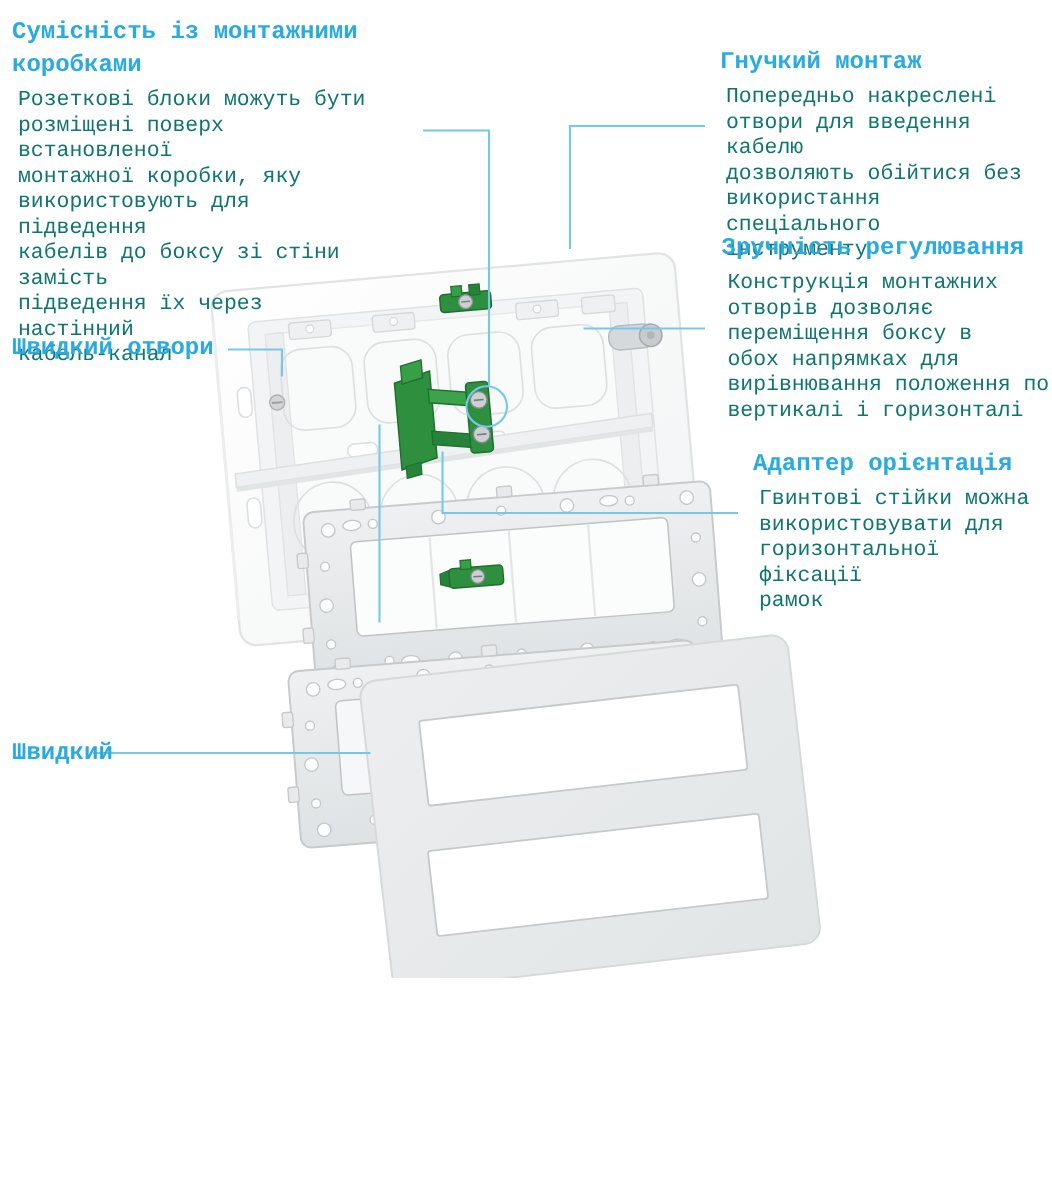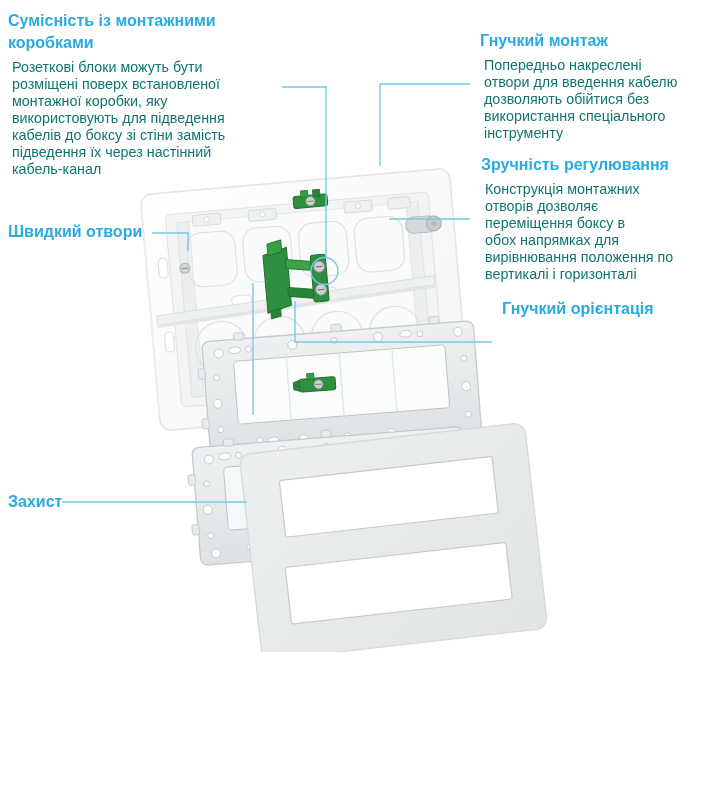--- a/index.html
+++ b/index.html
@@ -1,20 +1,20 @@
 <!DOCTYPE html>
 <html><head>
 <meta charset="utf-8">
 <style>
   html,body{margin:0;padding:0;background:#ffffff;}
   .page{
     position:relative;
     width:701px;height:652px;
     background:#ffffff;
-    font-family:Liberation Sans, sans-serif;
+    font-family:Liberation Mono, monospace;
     overflow:hidden;
   }
   .callout{position:absolute;}
   .callout h3{
     margin:0 0 5px 0;
     font-size:16px;line-height:22px;font-weight:bold;
     color:#29abe2;
     white-space:pre-line;
   }
   .callout p{
@@ -226,21 +226,21 @@
 кабелів до боксу зі стіни замість
 підведення їх через настінний
 кабель-канал</p>
   </div>
 
   <div class="callout c-quick">
     <h3>Швидкий отвори</h3>
   </div>
 
   <div class="callout c-protect">
-    <h3>Захист</h3>
+    <h3>Швидкий</h3>
   </div>
 
   <div class="callout c-flex">
     <h3>Гнучкий монтаж</h3>
     <p>Попередньо накреслені
 отвори для введення кабелю
 дозволяють обійтися без
 використання спеціального
 інструменту</p>
   </div>
@@ -249,17 +249,21 @@
     <h3>Зручність регулювання</h3>
     <p>Конструкція монтажних
 отворів дозволяє
 переміщення боксу в
 обох напрямках для
 вирівнювання положення по
 вертикалі і горизонталі</p>
   </div>
 
   <div class="callout c-dual">
-    <h3>Гнучкий орієнтація</h3>
+    <h3>Адаптер орієнтація</h3>
+    <p>Гвинтові стійки можна
+використовувати для
+горизонтальної фіксації
+рамок</p>
   </div>
 
 
 </div>
 
 </body></html>

